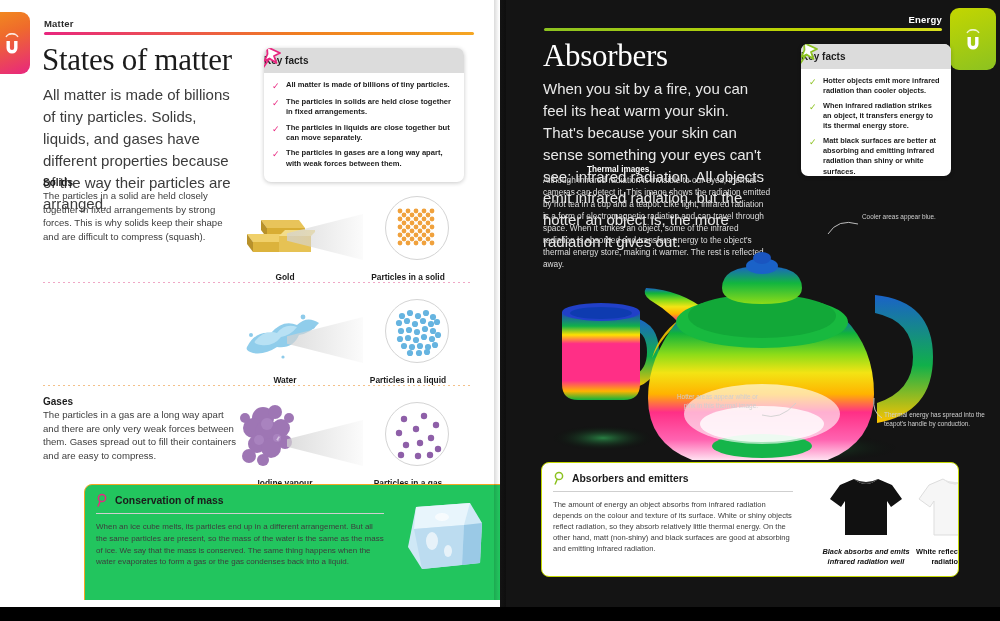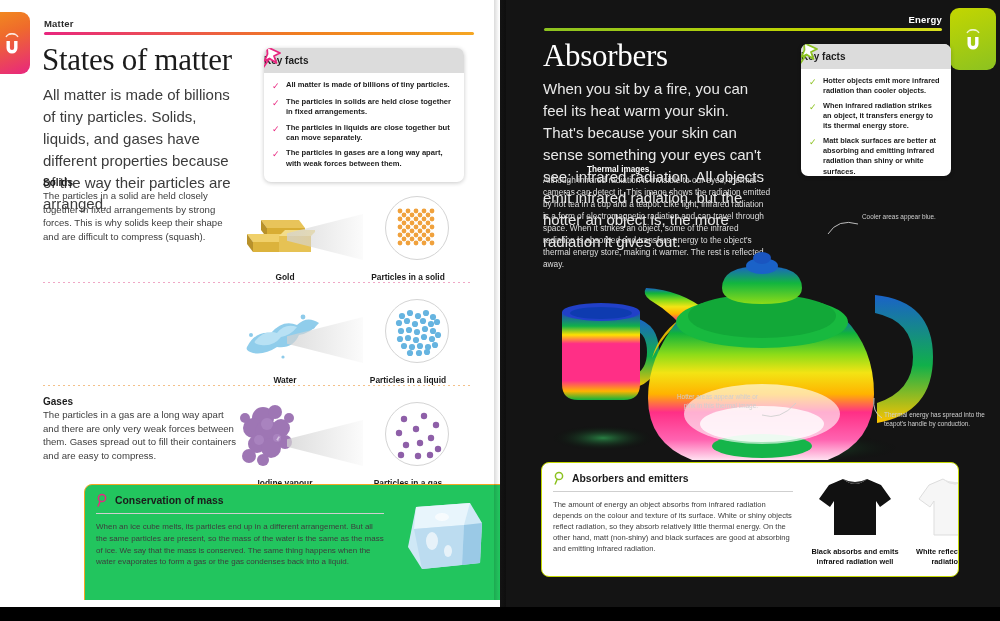--- a/index.html
+++ b/index.html
@@ -174,21 +174,21 @@
     border: 1.6px solid #c3d600; border-radius: 8px; background: #fff; overflow: hidden;
   }
   #abs-box .cb-head { position: absolute; left: 11px; top: 8px; display: flex; align-items: center; gap: 6px; }
   #abs-box .cb-title { font-size: 10.4px; font-weight: bold; color: #1b1b1b; }
   #abs-box .cb-hr { position: absolute; left: 11px; top: 28px; width: 240px; height: 1px; background: #cfcfcf; }
   #abs-box p {
     position: absolute; left: 11px; top: 36px; width: 242px;
     font-size: 7.6px; line-height: 1.46; color: #3d3d3d;
   }
   .shirt-wrap { position: absolute; top: 10px; width: 100px; text-align: center; }
-  #shirt-black-wrap { left: 263px; }
+  #shirt-black-wrap { left: 274px; font-style: italic; }
   #shirt-white-wrap { left: 363px; }
   .shirt-cap {
     font-size: 7.4px; font-weight: bold; color: #111; line-height: 1.3; margin-top: 2px;
   }
 
   .gutter {
     position: absolute; left: 494px; top: 0; width: 12px; height: 621px;
     background: linear-gradient(90deg, rgba(0,0,0,.14), rgba(0,0,0,0) 45%, rgba(0,0,0,.30));
     pointer-events: none;
   }

